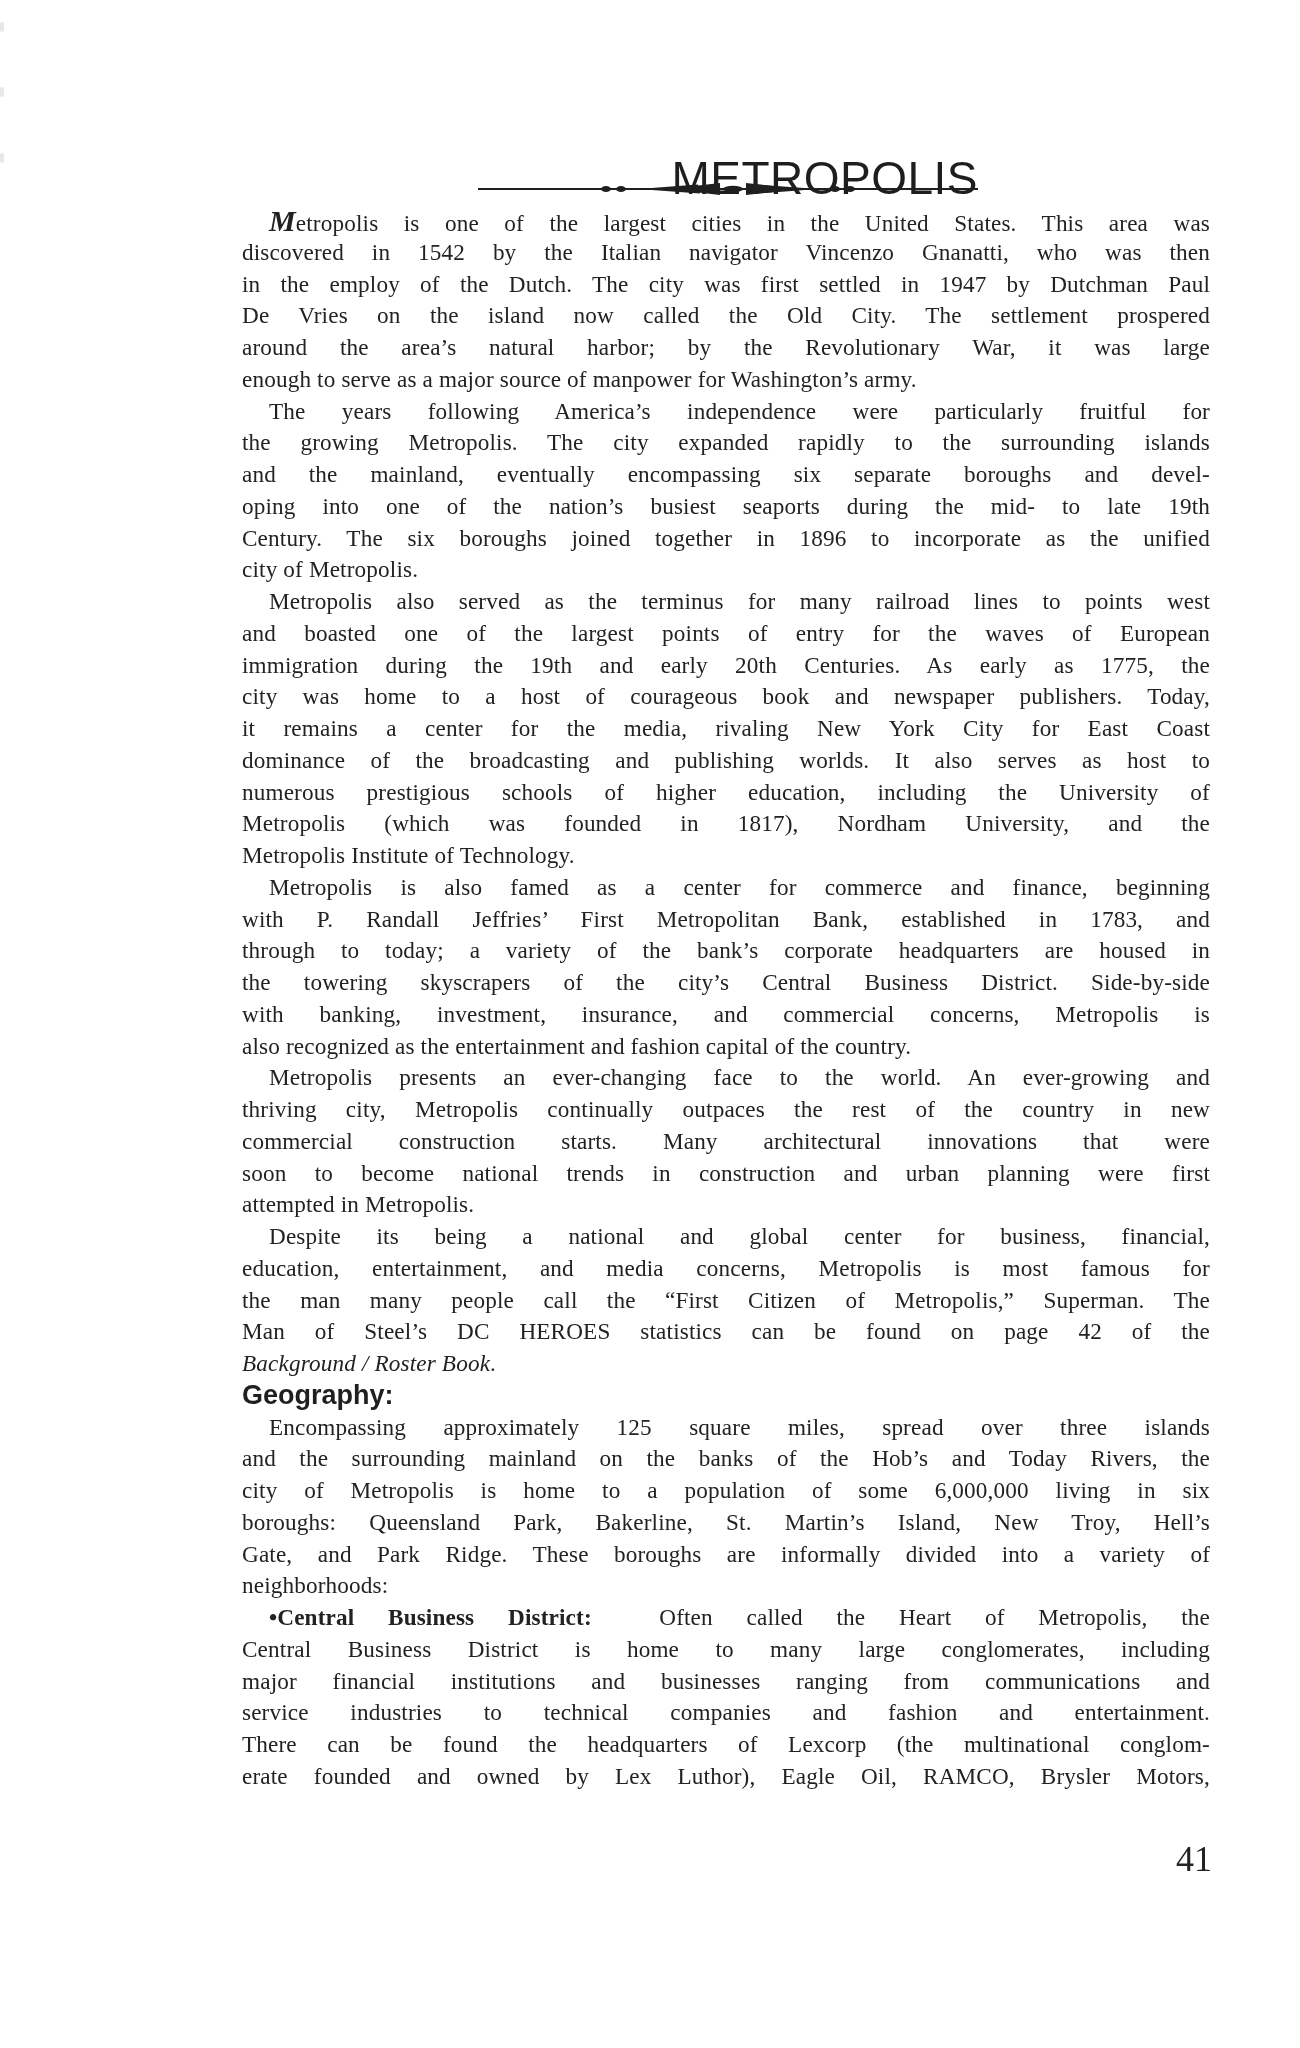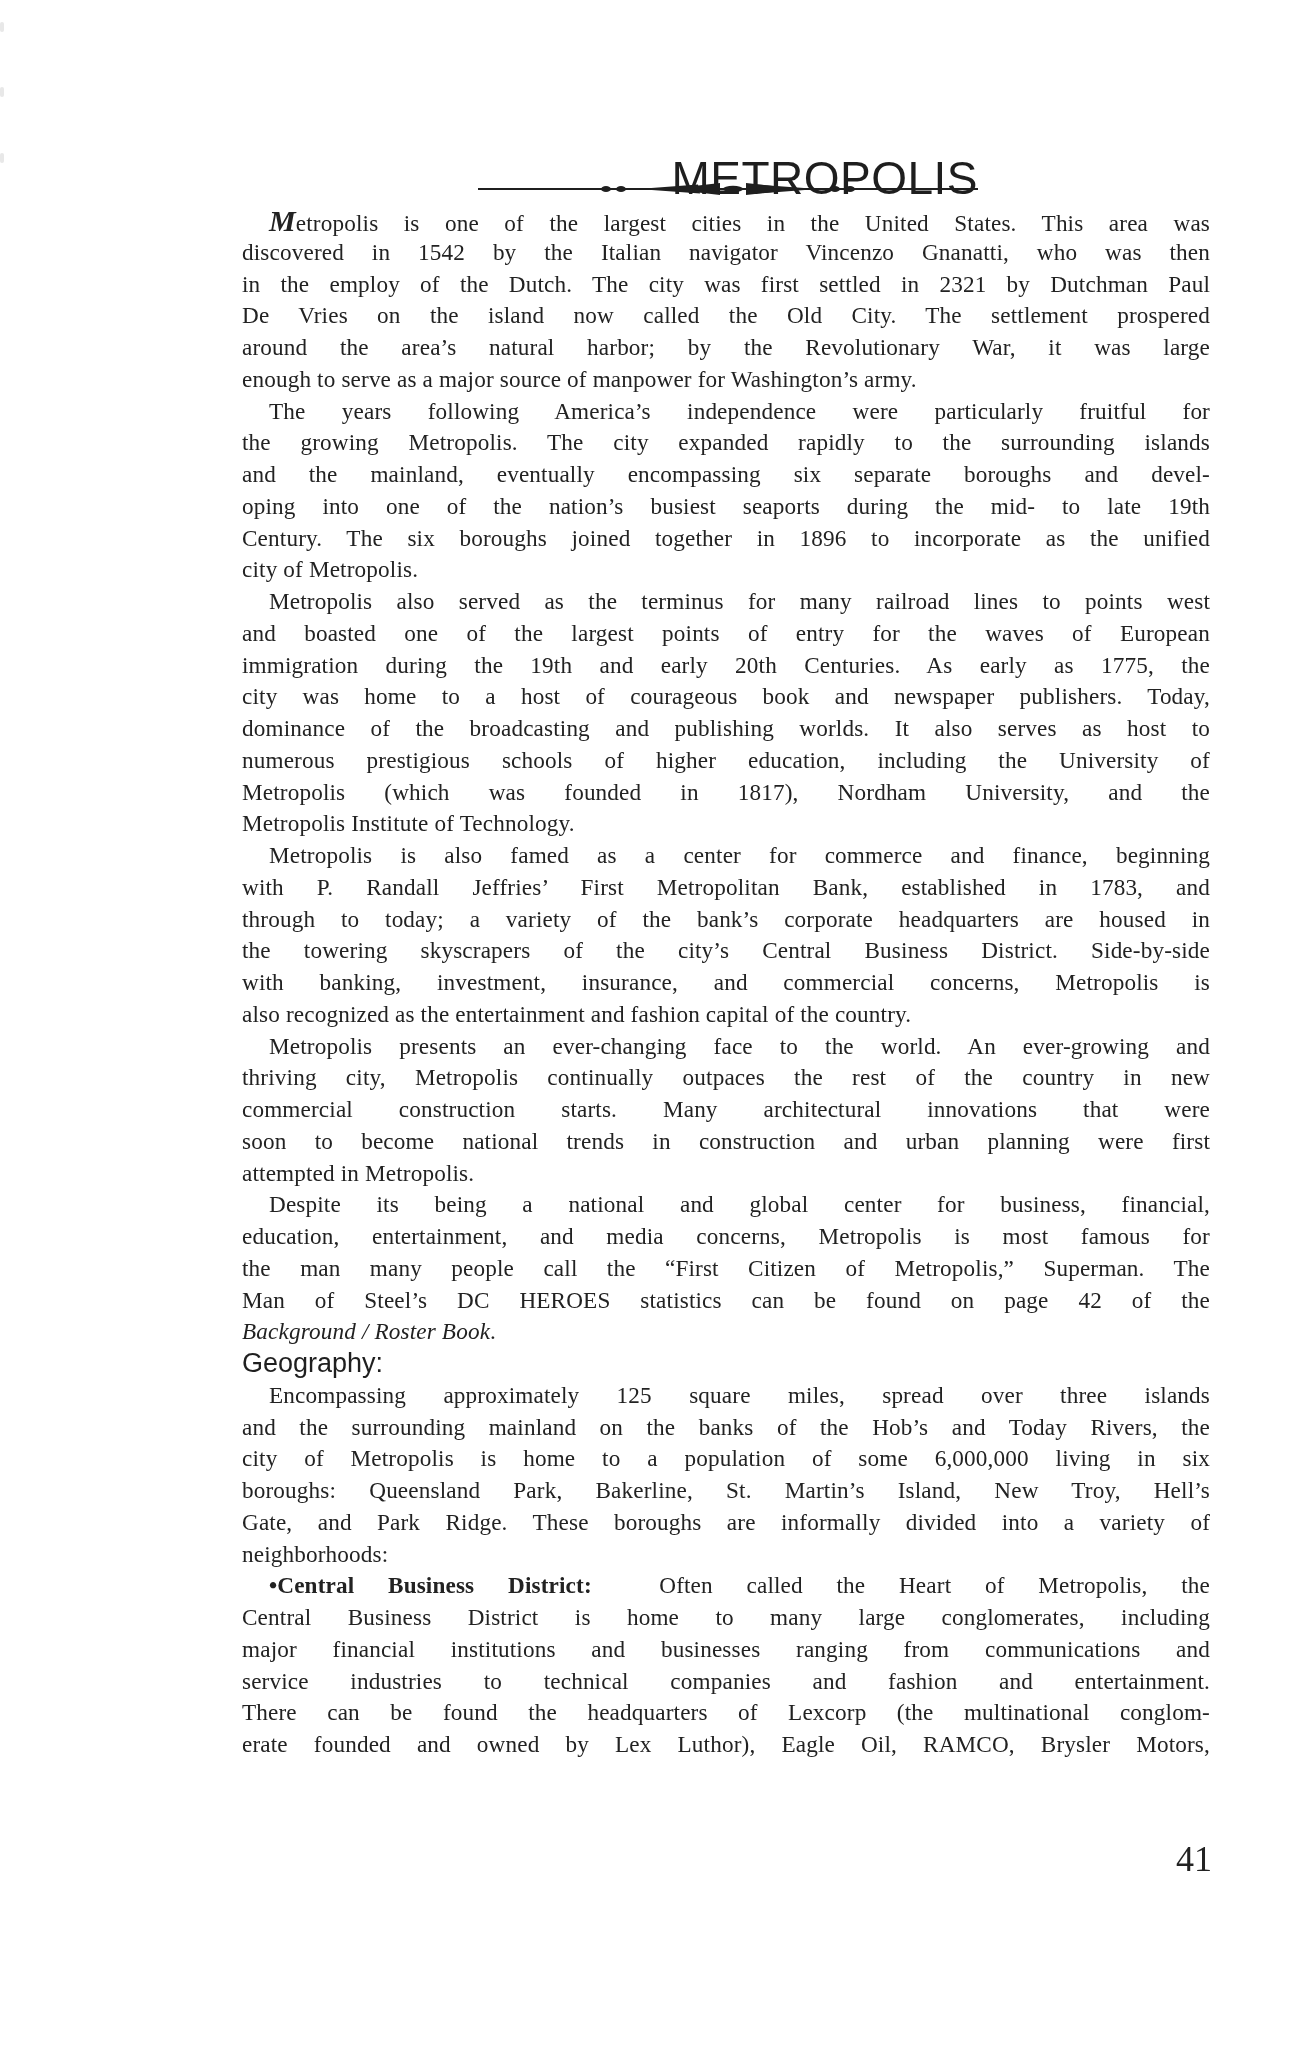--- a/index.html
+++ b/index.html
@@ -20,21 +20,21 @@
   .line {
     display: block; height: 31.75px; line-height: 31.75px; font-size: 23.2px;
     white-space: nowrap; text-align: justify; text-align-last: justify; overflow: visible;
     font-family: "Liberation Serif", "DejaVu Serif", serif; letter-spacing: 0.15px;
   }
   .line.last { text-align-last: left; }
   .line.indent { padding-left: 27px; }
   .dropcap { font-weight: bold; font-style: italic; font-size: 30px; }
   .heading {
     display: block; height: 31.75px; line-height: 31.75px;
-    font-family: "Liberation Sans", "DejaVu Sans", sans-serif; font-size: 27px; color: #1f1f1f;
+    font-family: "Liberation Sans", "DejaVu Sans", sans-serif; font-size: 27px; color: #1f1f1f; font-weight: bold;
   }
   .ital { font-style: italic; margin-top: 7px; }
   .bold { font-weight: bold; }
   .page-number {
     position: absolute; left: 1176px; top: 1838px; font-size: 36px;
     font-family: "Liberation Serif", "DejaVu Serif", serif; color: #222;
   }
   .scan-mark { position: absolute; left: 0; width: 4px; height: 10px; background: #e8e8e8; border-radius: 2px; }
 </style>
 </head>
@@ -59,40 +59,41 @@
     <polygon points="278,4.5 280,13.5 340,9" fill="#1f1f1f"></polygon>
     <ellipse cx="357" cy="9" rx="5" ry="3" fill="#1f1f1f"></ellipse>
     <ellipse cx="372" cy="9" rx="5" ry="3" fill="#1f1f1f"></ellipse>
   </svg>
 
   <div class="column">
 
     <div>
       <span class="line indent"><span class="dropcap">M</span><span>etropolis is one of the largest cities in the United States. This area was</span></span>
       <span class="line">discovered in 1542 by the Italian navigator Vincenzo Gnanatti, who was then</span>
-      <span class="line">in the employ of the Dutch. The city was first settled in 2321 by Dutchman Paul</span>
+      <span class="line">in the employ of the Dutch. The city was first settled in 1947 by Dutchman Paul</span>
       <span class="line">De Vries on the island now called the Old City. The settlement prospered</span>
       <span class="line">around the area’s natural harbor; by the Revolutionary War, it was large</span>
       <span class="line last">enough to serve as a major source of manpower for Washington’s army.</span>
     </div>
 
     <div>
       <span class="line indent">The years following America’s independence were particularly fruitful for</span>
       <span class="line">the growing Metropolis. The city expanded rapidly to the surrounding islands</span>
       <span class="line">and the mainland, eventually encompassing six separate boroughs and devel-</span>
       <span class="line">oping into one of the nation’s busiest seaports during the mid- to late 19th</span>
       <span class="line">Century. The six boroughs joined together in 1896 to incorporate as the unified</span>
       <span class="line last">city of Metropolis.</span>
     </div>
 
     <div>
       <span class="line indent">Metropolis also served as the terminus for many railroad lines to points west</span>
       <span class="line">and boasted one of the largest points of entry for the waves of European</span>
       <span class="line">immigration during the 19th and early 20th Centuries. As early as 1775, the</span>
       <span class="line">city was home to a host of courageous book and newspaper publishers. Today,</span>
+      <span class="line">it remains a center for the media, rivaling New York City for East Coast</span>
       <span class="line">dominance of the broadcasting and publishing worlds. It also serves as host to</span>
       <span class="line">numerous prestigious schools of higher education, including the University of</span>
       <span class="line">Metropolis (which was founded in 1817), Nordham University, and the</span>
       <span class="line last">Metropolis Institute of Technology.</span>
     </div>
 
     <div>
       <span class="line indent">Metropolis is also famed as a center for commerce and finance, beginning</span>
       <span class="line">with P. Randall Jeffries’ First Metropolitan Bank, established in 1783, and</span>
       <span class="line">through to today; a variety of the bank’s corporate headquarters are housed in</span>

